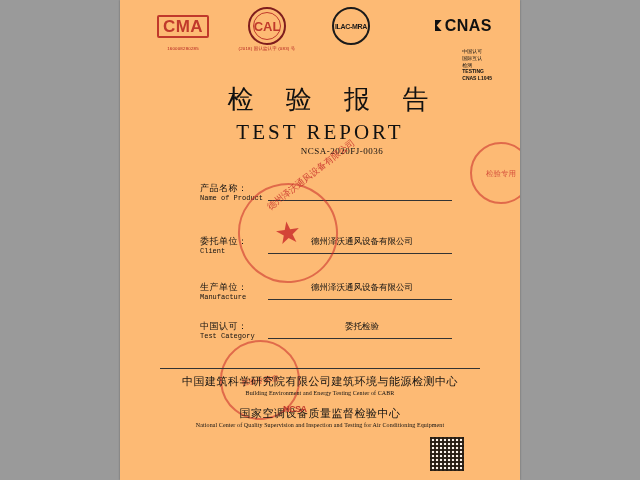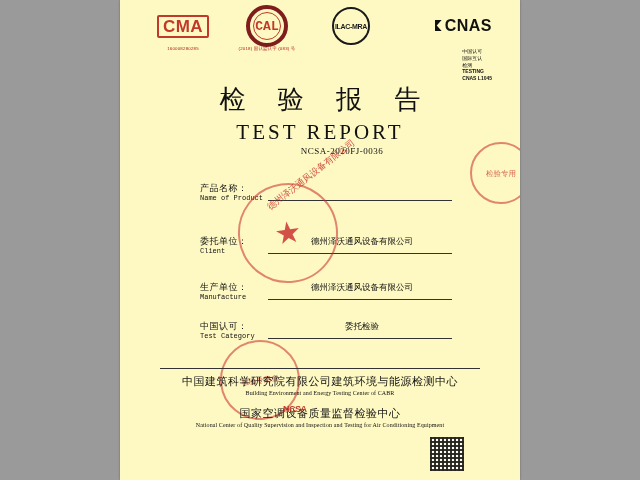--- a/index.html
+++ b/index.html
@@ -14,21 +14,21 @@
     background: #9a9a9a;
     overflow: hidden;
     font-family: "Liberation Serif", serif;
   }
   .sheet {
     position: absolute;
     left: 120px;
     top: 0px;
     width: 400px;
     height: 480px;
-    background: #fef9c3;
+    background: #fdba74;
     box-shadow: 0 0 2px rgba(0,0,0,0.35);
     overflow: hidden;
   }
 
   
   .cert-strip {
     position: absolute;
     left: 0;
     top: 8px;
     width: 400px;
@@ -66,24 +66,24 @@
     font-weight: bold;
     font-size: 17px;
     letter-spacing: 0.5px;
     padding: 1px 4px 1px 4px;
     border-radius: 2px;
     line-height: 1;
   }
   .cal-circle {
     width: 34px; height: 34px;
     border-radius: 50%;
-    border: 4px solid #7f1d1d;
+    border: 2px solid #7f1d1d;
     color: #c0392b;
     display: flex; align-items: center; justify-content: center;
-    font-family: Liberation Mono, monospace;
+    font-family: Liberation Sans, sans-serif;
     font-weight: bold;
     font-size: 13px;
     position: relative;
   }
   .cal-circle::after {
     content: "";
     position: absolute;
     left: 3px; right: 3px; top: 3px; bottom: 3px;
     border: 1px solid #c0392b;
     border-radius: 50%;
@@ -128,20 +128,21 @@
   
   .title-cn {
     position: absolute;
     left: 0; top: 82px; width: 400px;
     text-align: center;
     font-size: 26px;
     letter-spacing: 12px;
     text-indent: 12px;
     color: #111;
     font-family: "DejaVu Serif", serif;
+    padding-left: 8px;
   }
   .title-en {
     position: absolute;
     left: 0; top: 120px; width: 400px;
     text-align: center;
     font-size: 21px;
     letter-spacing: 3px;
     color: #111;
   }
   .report-no {

